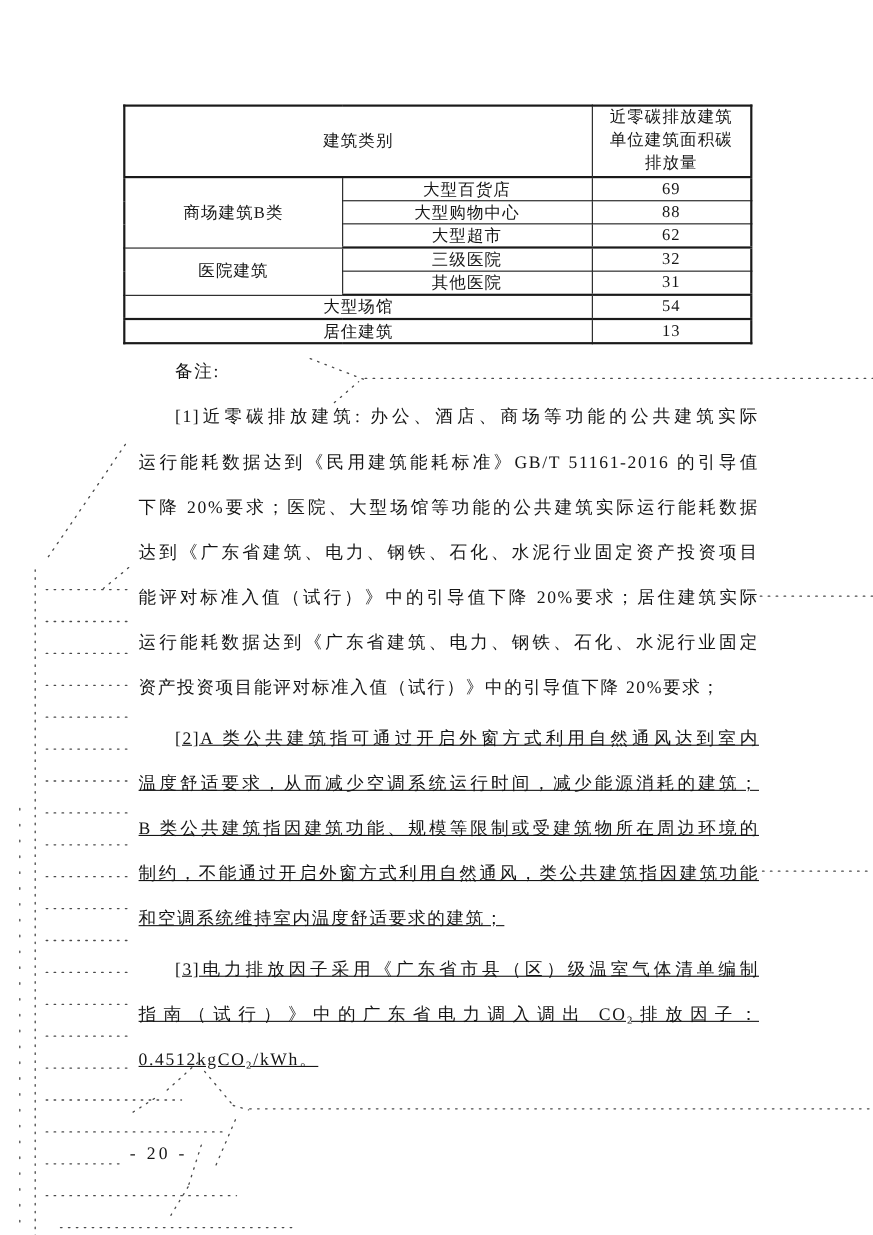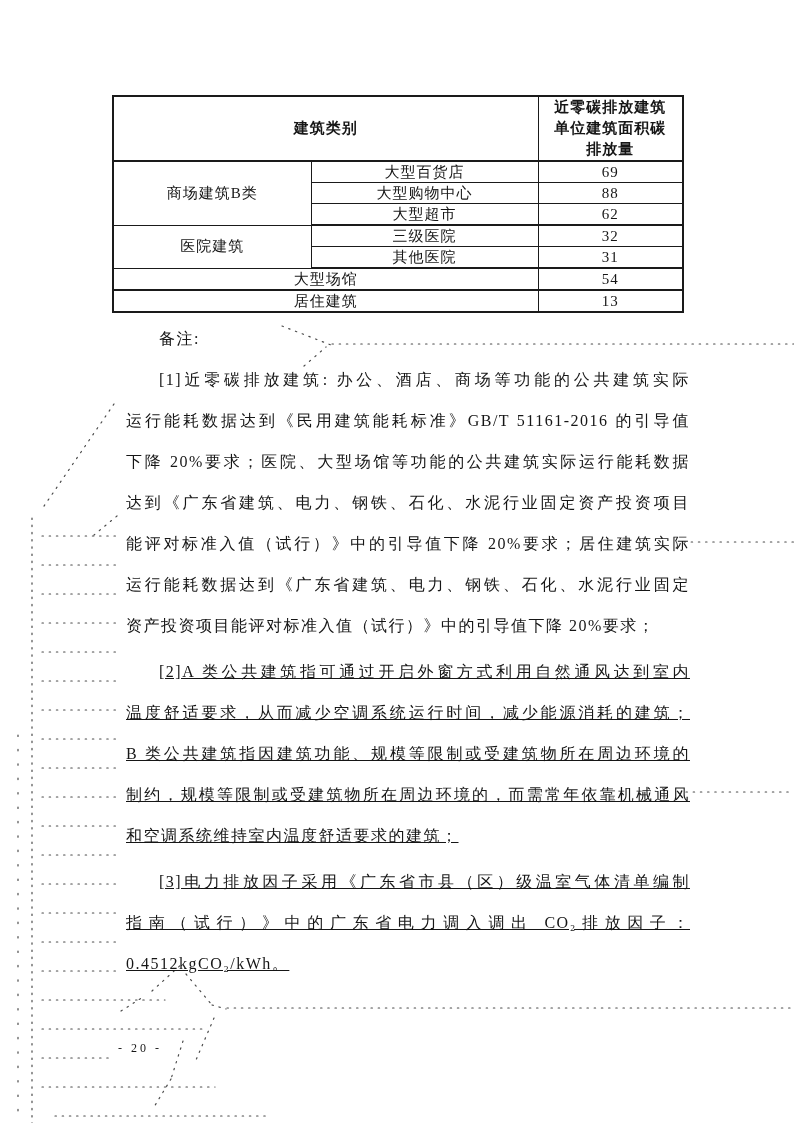--- a/index.html
+++ b/index.html
@@ -6,32 +6,32 @@
   .page{position:relative;width:794px;height:1123px;background:#ffffff;margin:0 auto;
         font-family:"Liberation Serif","DejaVu Serif",serif;color:#161616;overflow:hidden;}
   #artifacts{position:absolute;left:0;top:0;width:794px;height:1123px;pointer-events:none;}
 
   
   .tbl{position:absolute;left:112px;top:95px;width:570px;border-collapse:collapse;
        table-layout:fixed;border:2px solid #1a1a1a;font-size:15px;}
   .tbl td{border:1px solid #1a1a1a;text-align:center;vertical-align:middle;
           padding:0;letter-spacing:1px;overflow:hidden;}
   .tbl tr.sec td{border-bottom-width:2px;}
-  .tbl tr.hdr td{height:63px;font-weight:bold;}
+  .tbl tr.hdr td{height:63px;font-weight:normal;}
   .tbl tr.r td{height:20px;}
   .pre{white-space:pre-line;line-height:21px;padding:2px 0;}
 
   
   .notes{position:absolute;left:126px;top:318px;width:564px;font-size:16px;}
   .ln{line-height:41px;height:41px;letter-spacing:1.5px;white-space:nowrap;}
   .jl{text-align:justify;text-align-last:justify;white-space:normal;}
   .ind{text-indent:33px;}
   .gap{margin-top:5px;text-decoration:underline;}
 
-  .pagenum{position:absolute;left:118px;top:1041px;font-size:12px;letter-spacing:3px;}
+  .pagenum{position:absolute;left:118px;top:1041px;font-size:16px;letter-spacing:3px;}
 </style>
 </head>
 <body>
 
 <div class="page">
 
   <svg id="artifacts">
       <line x1="42" y1="536" x2="117" y2="536" stroke="#4a4a4a" stroke-width="1.2" stroke-dasharray="1.4 5.8" stroke-linecap="round"></line>
       <line x1="42" y1="565" x2="117" y2="565" stroke="#4a4a4a" stroke-width="1.2" stroke-dasharray="1.4 5.8" stroke-linecap="round"></line>
       <line x1="42" y1="594" x2="117" y2="594" stroke="#4a4a4a" stroke-width="1.2" stroke-dasharray="1.4 5.8" stroke-linecap="round"></line>
@@ -128,21 +128,21 @@
       <div class="ln jl">达到《广东省建筑、电力、钢铁、石化、水泥行业固定资产投资项目</div>
       <div class="ln jl">能评对标准入值（试行）》中的引导值下降 20%要求；居住建筑实际</div>
       <div class="ln jl">运行能耗数据达到《广东省建筑、电力、钢铁、石化、水泥行业固定</div>
       <div class="ln">资产投资项目能评对标准入值（试行）》中的引导值下降 20%要求；</div>
     </div>
 
     <div class="para gap">
       <div class="ln jl ind">[2]A 类公共建筑指可通过开启外窗方式利用自然通风达到室内</div>
       <div class="ln jl">温度舒适要求，从而减少空调系统运行时间，减少能源消耗的建筑；</div>
       <div class="ln jl">B 类公共建筑指因建筑功能、规模等限制或受建筑物所在周边环境的</div>
-      <div class="ln jl">制约，规模等限制或受建筑物所在周边环境的，而需常年依靠机械通风</div>
+      <div class="ln jl">制约，不能通过开启外窗方式利用自然通风，类公共建筑指因建筑功能</div>
       <div class="ln">和空调系统维持室内温度舒适要求的建筑；</div>
     </div>
 
     <div class="para gap">
       <div class="ln jl ind">[3]电力排放因子采用《广东省市县（区）级温室气体清单编制</div>
       <div class="ln jl">指南（试行）》中的广东省电力调入调出 CO₂排放因子：</div>
       <div class="ln">0.4512kgCO₂/kWh。</div>
     </div>
   </div>
 

